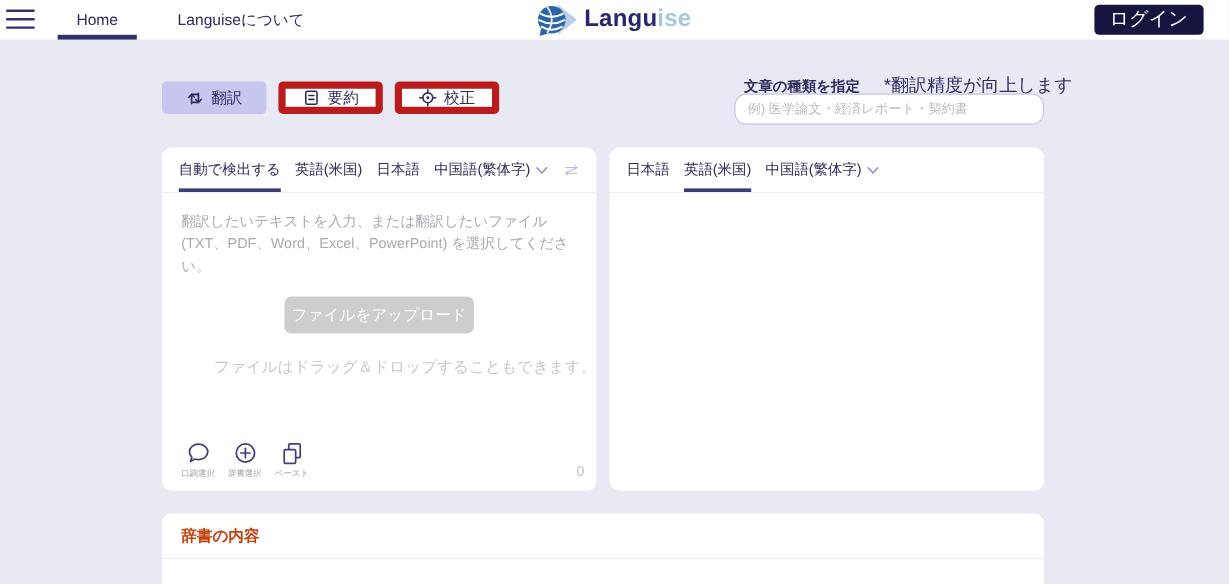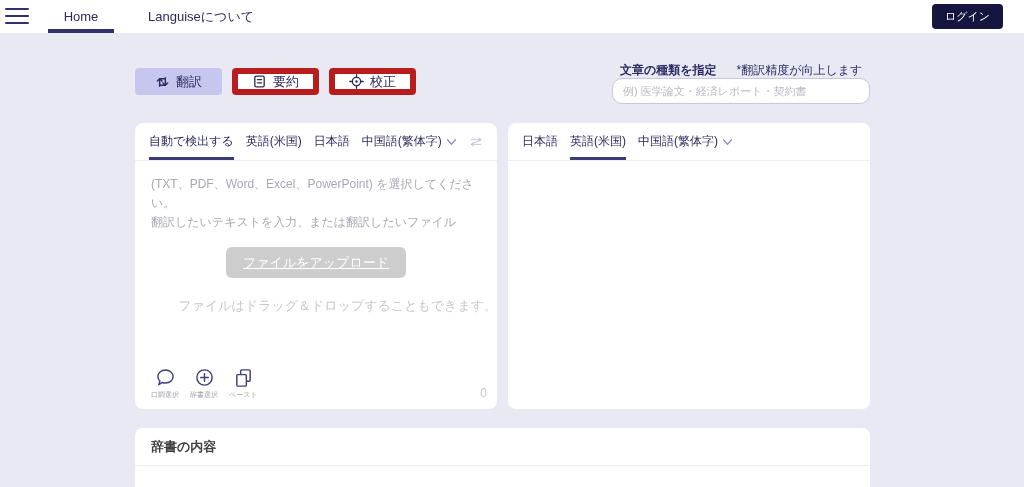--- a/index.html
+++ b/index.html
@@ -16,86 +16,98 @@
   .hamburger span { display:block; height:2px; background:#32326b; margin-bottom:5px; border-radius:1px; }
   .nav-item { position:absolute; top:0; height:33px; line-height:33px; font-size:13px; color:#2b2b5e; cursor:pointer; }
   .nav-home { left:48px; width:66px; text-align:center; }
   .nav-about { left:148px; }
   .nav-underline { position:absolute; left:48px; top:29px; width:66px; height:4px; background:#32326b; }
   .logo { position:absolute; left:50%; top:2px; transform:translateX(-50%); display:flex; align-items:center; gap:5px; cursor:pointer; }
   .logo-text { font-size:20px; font-weight:bold; letter-spacing:0.2px; }
   .logo-dark { color:#27276b; }
   .logo-light { color:#a9c5df; }
   .login-btn { position:absolute; right:21px; top:4px; height:25px; padding:0 13px;
-    background:#15153f; color:#ffffff; font-size:11px; border:none; border-radius:4px;
+    background:#15153f; color:#ffffff; font-size:16px; border:none; border-radius:4px;
     font-family:inherit; cursor:pointer; }
   
   .mode-tabs { position:absolute; left:135px; top:68px; display:flex; gap:10px; }
   .mode-tab { display:flex; align-items:center; gap:6px; height:27px; padding:0 14px;
     font-size:13px; color:#2b2b5e; background:#ffffff; border:6px solid #b91c1c; border-radius:4px;
     font-family:inherit; cursor:pointer; }
   .mode-tab.active { background:#c7c6ee; border-color:#c7c6ee; }
   .mode-tab svg { flex:0 0 auto; }
   
   .doctype-row { position:absolute; left:620px; top:62px; display:flex; align-items:baseline; gap:20px; }
   .doctype-label { font-size:12px; font-weight:bold; color:#2b2b5e; }
-  .doctype-note { font-size:12px; color:#2b2b5e; }
+  .doctype-note { font-size:15px; color:#2b2b5e; }
   .doctype-input { position:absolute; left:612px; top:78px; width:258px; height:23px;
     border:1px solid #c6c6de; border-radius:10px; padding:12px 10px; font-size:11px;
     font-family:inherit; color:#55556a; background:#ffffff; outline:none; }
   .doctype-input::placeholder { color:#b9b9c4; }
   
   .panel { position:absolute; top:123px; width:362px; height:286px; background:#ffffff; border-radius:8px; }
   .left-panel { left:135px; }
   .right-panel { left:508px; }
   .lang-bar { position:relative; display:flex; align-items:stretch; height:38px; padding:0 14px;
     border-bottom:1px solid #ededf3; white-space:nowrap; }
   .lang-tab { display:flex; align-items:center; gap:4px; margin-right:12px; font-size:12px;
     color:#2b2b5e; border-bottom:3px solid transparent; padding-top:3px; cursor:pointer; }
   .lang-tab.active { border-bottom-color:#3b3b78; }
   .swap { margin-left:auto; align-self:center; cursor:pointer; }
   .panel-body { position:relative; height:247px; }
   .src-placeholder { position:absolute; left:16px; top:14px; right:14px; font-size:12px;
     line-height:1.6; color:#a8a8b2; cursor:text; }
   .upload-btn { position:absolute; left:50%; top:86px; transform:translateX(-50%);
-    width:180px; height:31px; background:#cdcdcd; color:#ffffff; font-size:13px;
-    border:none; border-radius:6px; font-family:inherit; cursor:pointer;text-decoration:underline; }
+    width:158px; height:31px; background:#cdcdcd; color:#ffffff; font-size:13px;
+    border:none; border-radius:6px; font-family:inherit; cursor:pointer; }
   .drag-hint { position:absolute; left:0; top:136px; width:100%; text-align:right;
     font-size:13px; color:#c8c8cc; }
   .panel-footer { position:absolute; left:16px; right:10px; bottom:8px;
     display:flex; align-items:flex-end; justify-content:space-between; }
   .tools { display:flex; gap:11px; }
   .tool { display:flex; flex-direction:column; align-items:center; cursor:pointer; }
   .tool-label { font-size:7px; color:#a0a0a8; margin-top:2px; }
   .footer-right { display:flex; align-items:center; gap:12px; }
   .char-count { font-size:12px; color:#c3c3c8; }
   .translate-btn { width:80px; height:28px; background:#6e6e6e; color:#ffffff; font-size:13px;
     border:none; border-radius:14px; font-family:inherit; cursor:pointer; }
   
   .dict-card { position:absolute; left:135px; top:428px; width:735px; height:80px;
     background:#ffffff; border-radius:8px 8px 0 0; }
   .dict-header { height:38px; display:flex; align-items:center; padding:0 16px;
     border-bottom:1px solid #ededf3; }
-  .dict-title { font-size:13px; font-weight:bold; color:#404040; }
+  .dict-title { font-size:13px; font-weight:bold; color:#c2410c; }
 </style>
 </head>
 <body>
 
 <div class="app">
 
   <header class="header">
     <div class="hamburger">
       <span></span>
         <span></span>
         <span></span>
     </div>
     <div class="nav-item nav-home">Home</div>
     <div class="nav-underline"></div>
     <div class="nav-item nav-about">Languiseについて</div>
 
+    <div class="logo">
+      <svg width="34" height="29" viewBox="0 0 34 29">
+        <polygon points="17,2 33,14.5 17,27" fill="#b9cfe5"></polygon>
+        <circle cx="12" cy="14.5" r="11.5" fill="#2b64a8"></circle>
+        <path d="M2,9 Q12,15 22,9" stroke="#ffffff" stroke-width="1.6" fill="none"></path>
+        <path d="M1,14.5 Q12,20.5 23,14.5" stroke="#ffffff" stroke-width="1.6" fill="none"></path>
+        <path d="M3,20 Q12,25.5 21,20" stroke="#ffffff" stroke-width="1.6" fill="none"></path>
+        <path d="M8,3.5 Q16,14.5 8,25.5" stroke="#ffffff" stroke-width="1.4" fill="none"></path>
+        <polygon points="3,22 9,26 2,28" fill="#2b64a8"></polygon>
+      </svg>
+      <span class="logo-text"><span class="logo-dark">Langu</span><span class="logo-light">ise</span></span>
+    </div>
 
     <button class="login-btn">ログイン</button>
   </header>
 
   <div class="mode-tabs">
     <button class="mode-tab active">
       <svg width="15" height="15" viewBox="0 0 16 16">
         <g stroke="#2b2b5e" stroke-width="1.5" fill="none" stroke-linecap="round" stroke-linejoin="round">
           <path d="M5,13 V5 H11"></path>
             <path d="M2.5,7.5 L5,5 L7.5,7.5"></path>
@@ -158,22 +170,22 @@
           <path d="M4,5 H20"></path>
             <path d="M16.5,1.8 L20,5 L16.5,8.2"></path>
           <path d="M20,5 L4,13"></path>
           <path d="M20,13 H4"></path>
             <path d="M7.5,9.8 L4,13 L7.5,16.2"></path>
         </g>
       </svg>
     </div>
     <div class="panel-body">
       <div class="src-placeholder">
+        <div>翻訳したいテキストを入力、または翻訳したいファイル</div>
         <div>(TXT、PDF、Word、Excel、PowerPoint) を選択してください。</div>
-        <div>翻訳したいテキストを入力、または翻訳したいファイル</div>
       </div>
       <button class="upload-btn">ファイルをアップロード</button>
       <div class="drag-hint">ファイルはドラッグ＆ドロップすることもできます。</div>
 
       <div class="panel-footer">
         <div class="tools">
           <div class="tool">
             <svg width="21" height="21" viewBox="0 0 22 22">
               <g stroke="#3f3f7d" stroke-width="1.5" fill="none" stroke-linecap="round" stroke-linejoin="round">
                 <path d="M11,3.2 C15.5,3.2 19,6.2 19,10 C19,13.8 15.5,16.8 11,16.8 C9.8,16.8 8.7,16.6 7.7,16.2 L4,18.5 L5.1,14.7 C3.8,13.5 3,11.8 3,10 C3,6.2 6.5,3.2 11,3.2 Z"></path>

